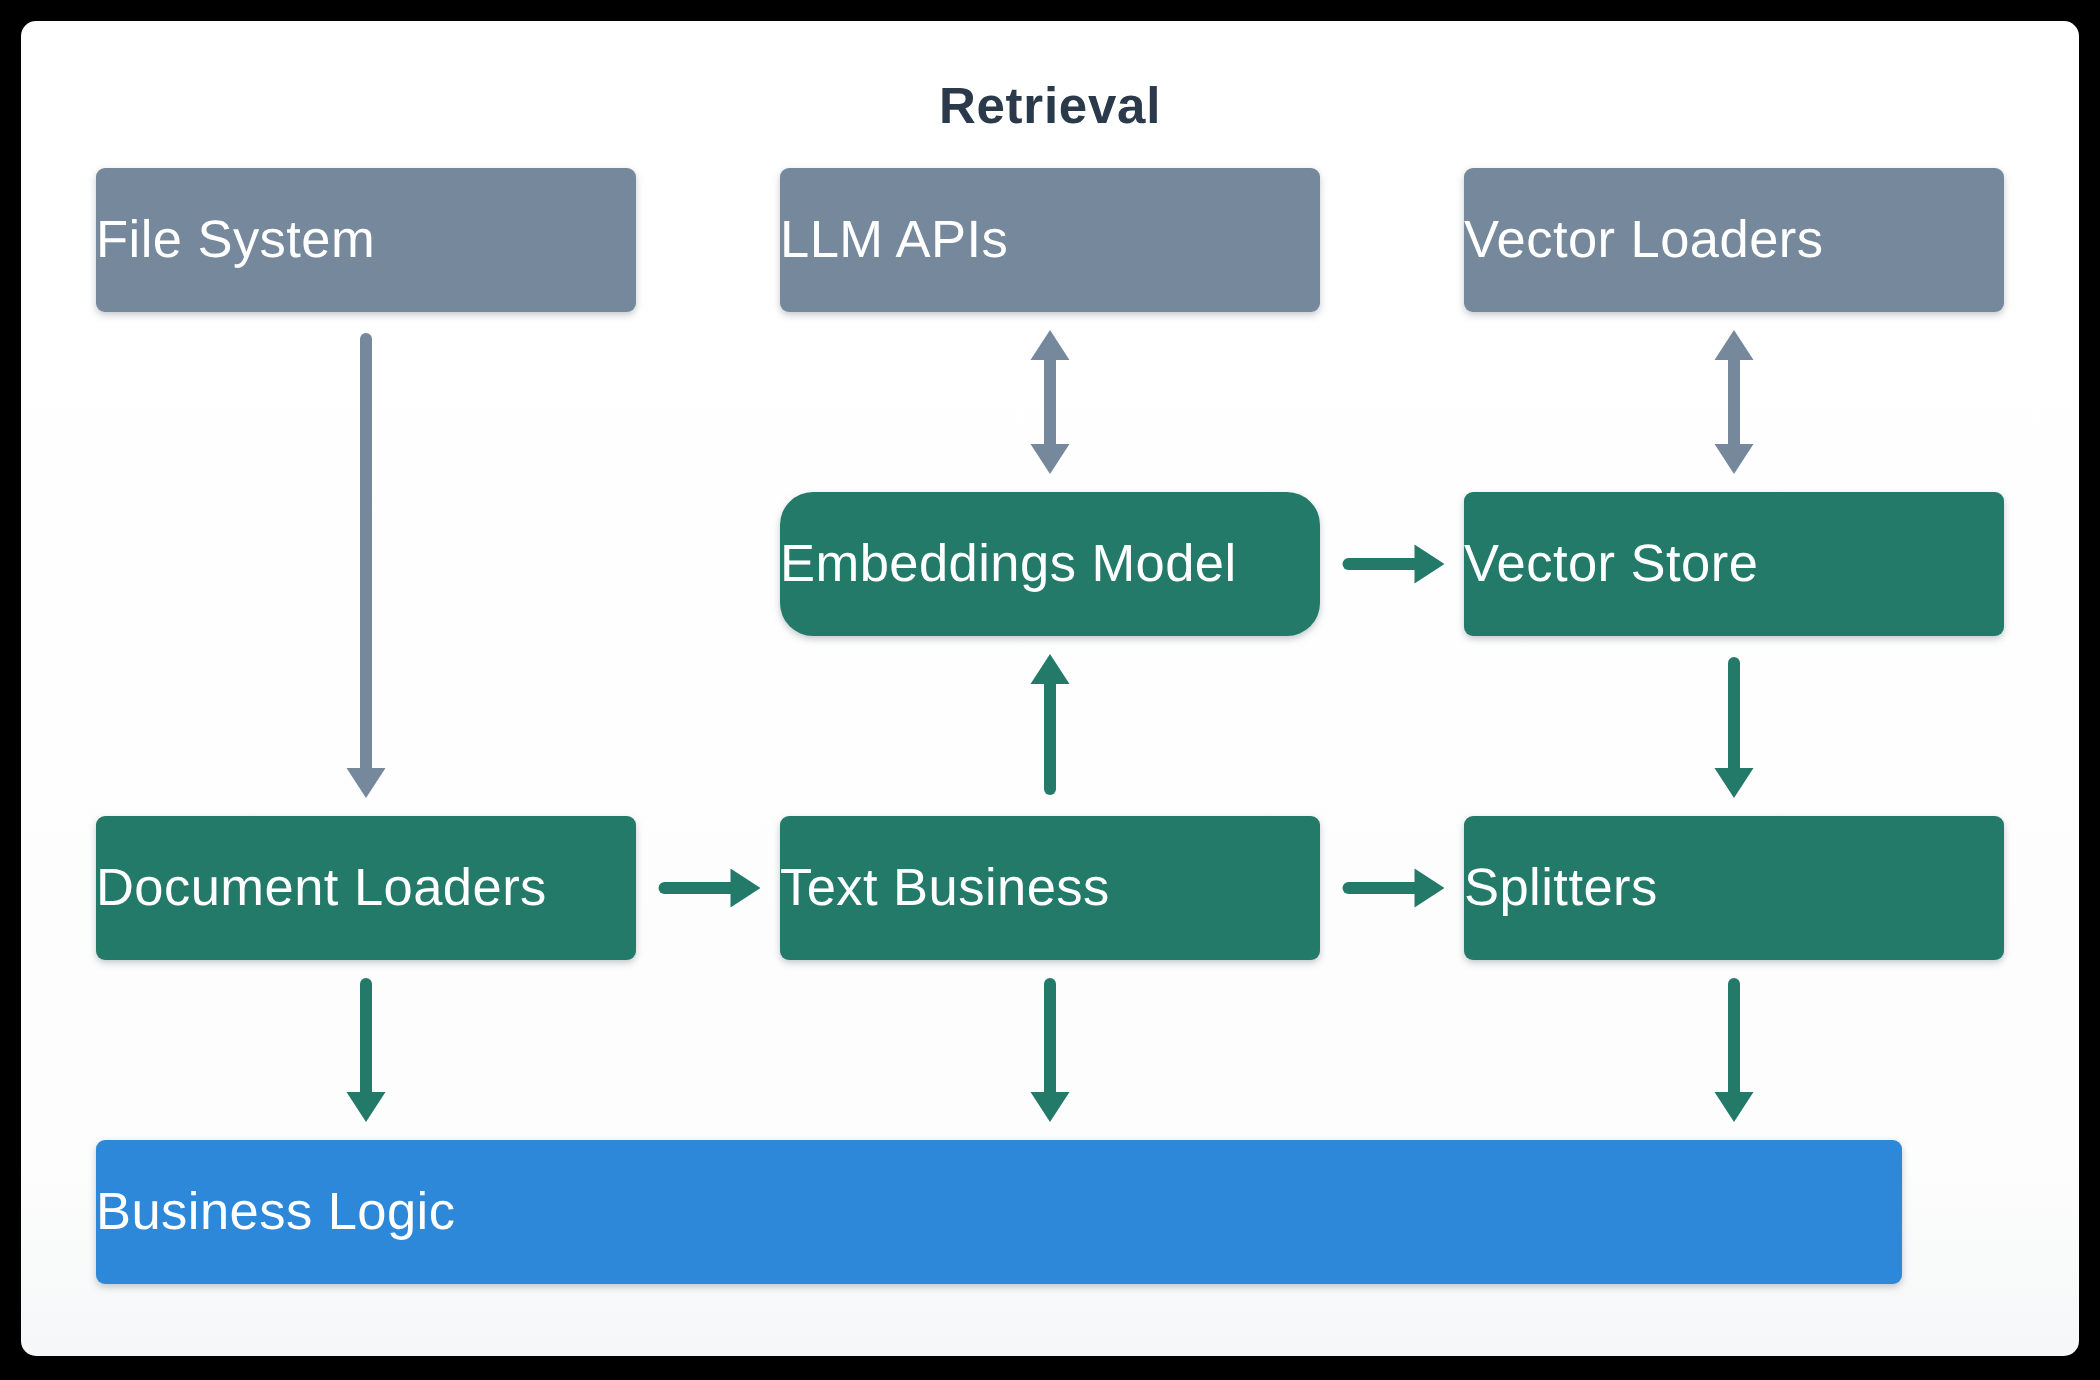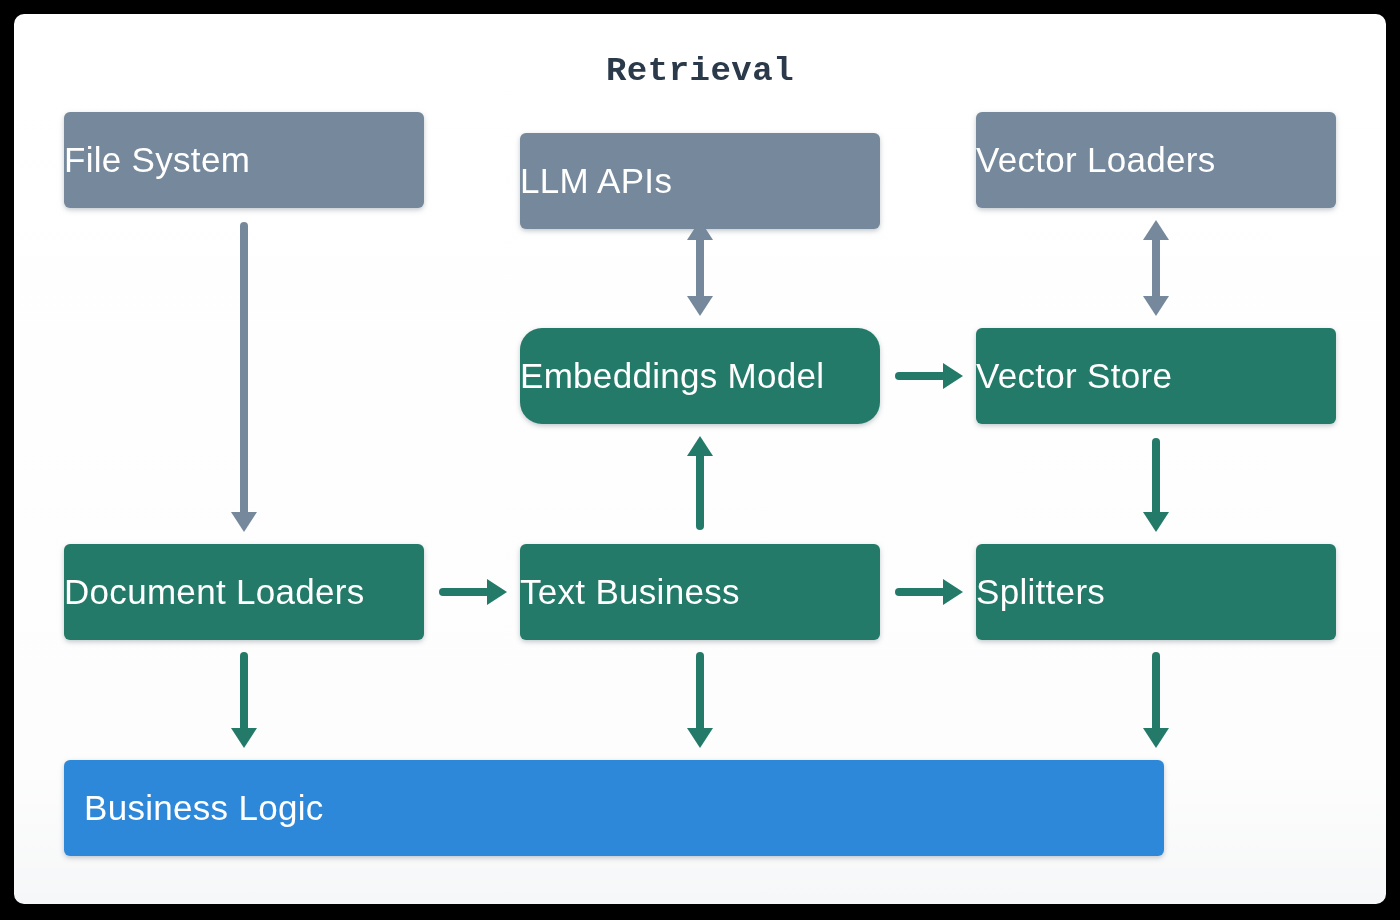--- a/index.html
+++ b/index.html
@@ -27,21 +27,20 @@
   .diagram-title {
     position: absolute;
     left: 0;
     top: 38px;
     width: 100%;
     text-align: center;
     font-size: 34px;
     font-weight: 700;
     color: #2B3A4A;
     letter-spacing: 0.5px;
-    font-family: Liberation Mono, monospace;
   }
   .node {
     position: absolute;
     height: 96px;
     width: 360px;
     border-radius: 6px;
     display: flex;
     align-items: center;
     justify-content: flex-start;
     color: #ffffff;
@@ -49,28 +48,28 @@
     font-weight: 400;
     letter-spacing: 0.3px;
     box-shadow: 0 2px 5px rgba(90, 100, 115, 0.35);
   }
   .node.gray  { background: #76889B; }
   .node.green { background: #247A68; }
   .node.blue  { background: #2E88D9; }
 
   
   .pos-file-system      { left:  50px; top:  98px; }
-  .pos-llm-apis         { left: 506px; top:  98px; margin-top: 21px; }
+  .pos-llm-apis         { left: 506px; top:  98px; }
   .pos-vector-database  { left: 962px; top:  98px; }
   .pos-embeddings-model { left: 506px; top: 314px; border-radius: 22px; }
   .pos-vector-store     { left: 962px; top: 314px; }
   .pos-document-loaders { left:  50px; top: 530px; }
   .pos-text-splitters   { left: 506px; top: 530px; }
   .pos-retrievers       { left: 962px; top: 530px; }
-  .pos-business-logic   { left:  50px; top: 746px; width: 1080px; padding-left: 20px; }
+  .pos-business-logic   { left:  50px; top: 746px; width: 1204px; }
 
   .arrow { position: absolute; }
   
   .ar-fs-dl   { left: 216px; top: 206px; }  
   .ar-llm-em  { left: 672px; top: 206px; }  
   .ar-vd-vs   { left: 1128px; top: 206px; } 
   .ar-ts-em   { left: 672px; top: 422px; }  
   .ar-vs-rt   { left: 1128px; top: 422px; } 
   .ar-dl-bl   { left: 216px; top: 636px; }
   .ar-ts-bl   { left: 672px; top: 636px; }

